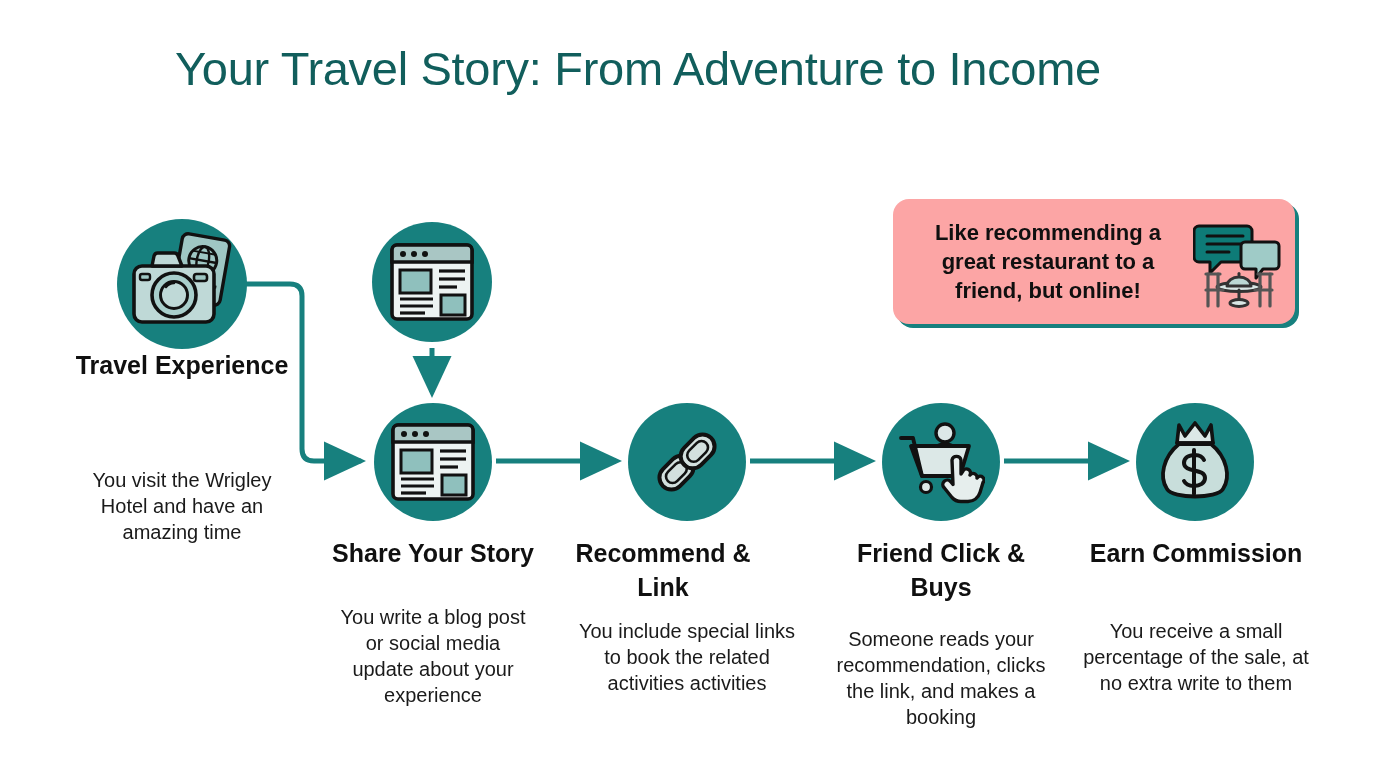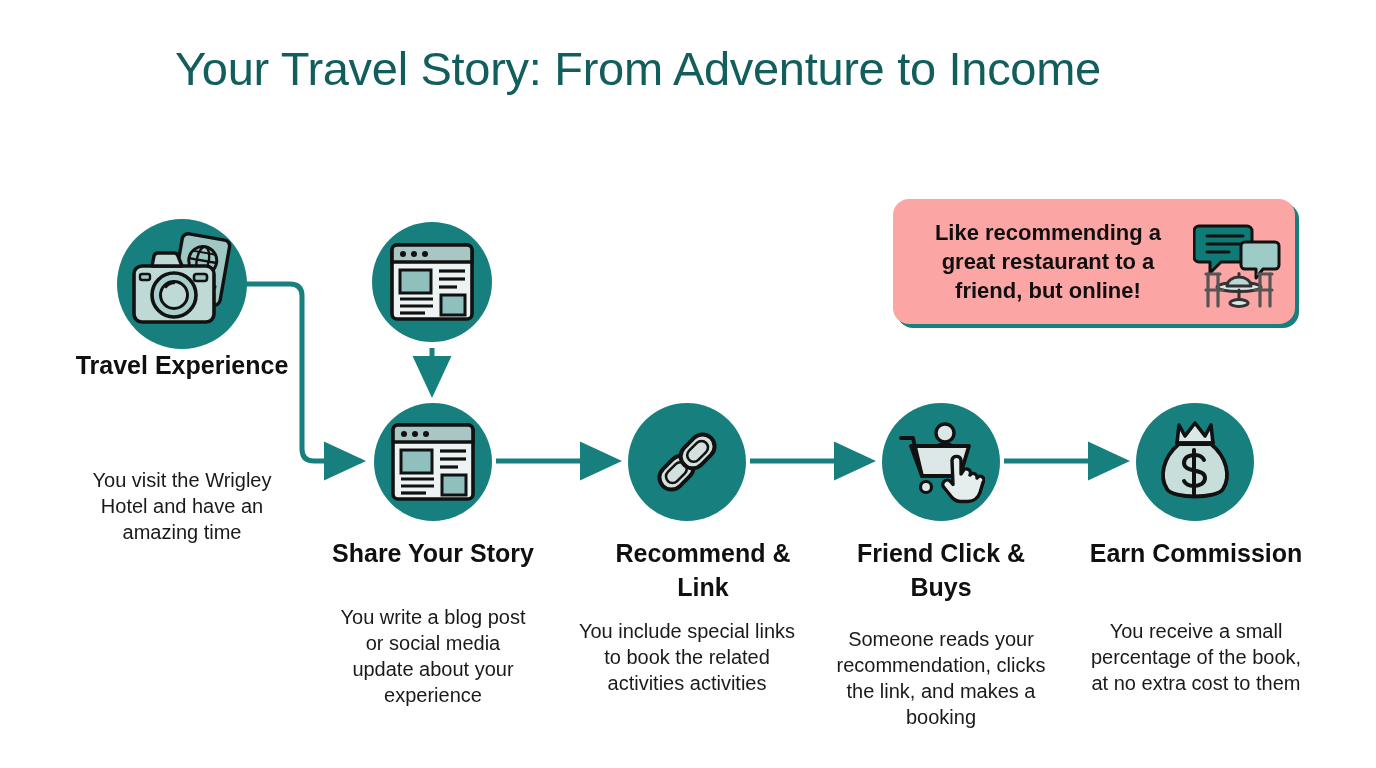--- a/index.html
+++ b/index.html
@@ -205,21 +205,21 @@
     <div class="circle" style="left:628px;top:403px;width:118px;height:118px;">
       <svg width="80" height="80" viewBox="0 0 80 80">
         <g transform="rotate(-45 40 40)">
           <rect x="6" y="28" width="38" height="24" rx="12" fill="#D3E0DE" stroke="#111" stroke-width="4"></rect>
           <rect x="36" y="28" width="38" height="24" rx="12" fill="#D3E0DE" stroke="#111" stroke-width="4"></rect>
           <rect x="13" y="33.5" width="24" height="13" rx="6.5" fill="none" stroke="#111" stroke-width="2.6"></rect>
           <rect x="43" y="33.5" width="24" height="13" rx="6.5" fill="none" stroke="#111" stroke-width="2.6"></rect>
         </g>
       </svg>
     </div>
-    <div class="node-label" style="left:590px;top:536px;width:226px;">Recommend &amp; Link</div>
+    <div class="node-label" style="left:550px;top:536px;width:226px;">Recommend &amp; Link</div>
     <div class="node-desc" style="left:576px;top:618px;width:222px;">You include special links to book the related activities activities</div>
   </div>
 
   <div class="node">
     <div class="circle" style="left:882px;top:403px;width:118px;height:118px;">
       <svg width="88" height="84" viewBox="0 0 88 84">
 
         <circle cx="48" cy="13" r="9" fill="#DCE8E7" stroke="#111" stroke-width="3.4"></circle>
 
         <path d="M33 38 a15 14 0 0 1 30 0 z" fill="#DCE8E7" stroke="#111" stroke-width="3.4" stroke-linejoin="round"></path>
@@ -250,16 +250,16 @@
 
         <path d="M22 24 h36" fill="none" stroke="#111" stroke-width="3.6" stroke-linecap="round"></path>
 
         <g stroke="#111" stroke-width="4" fill="none" stroke-linecap="round" stroke-linejoin="round">
           <path d="M49 41 a10 7 0 0 0 -9 -5 c-7 0 -11 3 -11 8 c0 10 21 5 21 15 c0 5 -5 8 -11 8 a11 7 0 0 1 -10 -5"></path>
           <line x1="39" y1="31" x2="39" y2="75"></line>
         </g>
       </svg>
     </div>
     <div class="node-label" style="left:1084px;top:536px;width:224px;">Earn Commission</div>
-    <div class="node-desc" style="left:1082px;top:618px;width:228px;">You receive a small percentage of the book, at no extra cost to them</div>
+    <div class="node-desc" style="left:1082px;top:618px;width:228px;">You receive a small percentage of the sale, at no extra write to them</div>
   </div>
 
 </div>
 
 </body></html>

